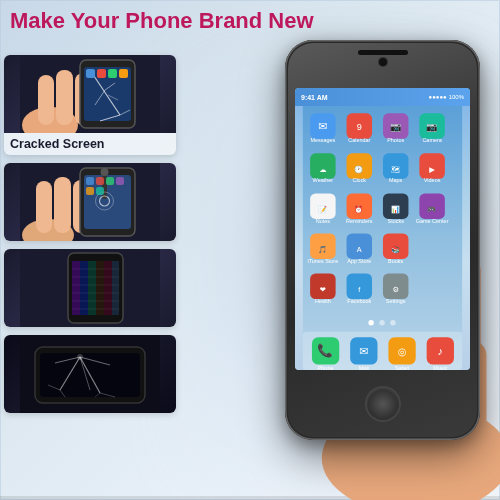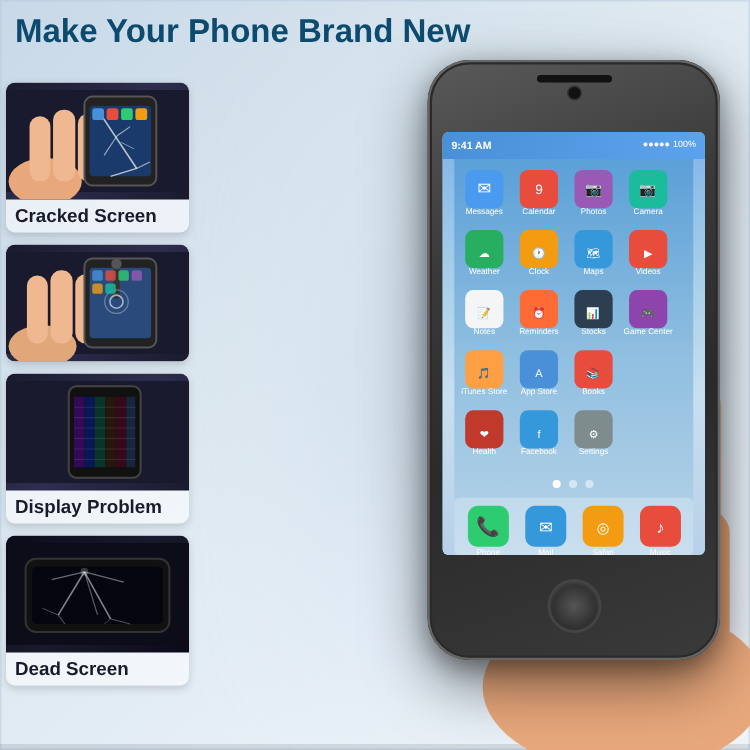--- a/index.html
+++ b/index.html
@@ -33,30 +33,30 @@
       position: absolute;
       top: 8px;
       left: 10px;
       right: 10px;
       z-index: 10;
     }
 
     .header-title {
       font-size: 22px;
       font-weight: bold;
-      color: #0c4a6e;
+      color: #be185d;
       line-height: 1.2;
     }
 
     
     .left-col {
       position: absolute;
       top: 55px;
       left: 4px;
-      width: 122px;
+      width: 172px;
       display: flex;
       flex-direction: column;
       gap: 8px;
       z-index: 10;
     }
 
     .thumb-card {
       background: rgba(255,255,255,0.55);
       border-radius: 6px;
       overflow: hidden;
@@ -324,21 +324,20 @@
         <rect x="92" y="12" width="7" height="54" fill="#1a2a3c" opacity="0.9"></rect>
 
         <line x1="52" y1="20" x2="99" y2="20" stroke="rgba(255,255,255,0.1)" stroke-width="0.8"></line>
         <line x1="52" y1="28" x2="99" y2="28" stroke="rgba(255,255,255,0.1)" stroke-width="0.8"></line>
         <line x1="52" y1="36" x2="99" y2="36" stroke="rgba(255,255,255,0.1)" stroke-width="0.8"></line>
         <line x1="52" y1="44" x2="99" y2="44" stroke="rgba(255,255,255,0.1)" stroke-width="0.8"></line>
         <line x1="52" y1="52" x2="99" y2="52" stroke="rgba(255,255,255,0.1)" stroke-width="0.8"></line>
         <line x1="52" y1="60" x2="99" y2="60" stroke="rgba(255,255,255,0.1)" stroke-width="0.8"></line>
       </svg>
     </div>
-    <div class="thumb-label">Display Problem</div>
   </div>
 
   <div class="thumb-card">
     <div class="thumb-img thumb-dead">
       <svg width="140" height="78" viewBox="0 0 140 78">
         <rect width="140" height="78" fill="#0d0d1a"></rect>
 
         <rect x="15" y="12" width="110" height="56" rx="8" fill="#111" stroke="#333" stroke-width="1.5"></rect>
         <rect x="20" y="18" width="100" height="44" rx="4" fill="#050510"></rect>
 
@@ -348,21 +347,20 @@
         <line x1="60" y1="22" x2="35" y2="28" stroke="rgba(255,255,255,0.4)" stroke-width="1"></line>
         <line x1="60" y1="22" x2="70" y2="55" stroke="rgba(255,255,255,0.35)" stroke-width="0.9"></line>
         <line x1="40" y1="55" x2="28" y2="50" stroke="rgba(255,255,255,0.3)" stroke-width="0.8"></line>
         <line x1="40" y1="55" x2="45" y2="62" stroke="rgba(255,255,255,0.3)" stroke-width="0.8"></line>
         <line x1="80" y1="58" x2="95" y2="62" stroke="rgba(255,255,255,0.3)" stroke-width="0.8"></line>
         <line x1="80" y1="58" x2="75" y2="62" stroke="rgba(255,255,255,0.25)" stroke-width="0.7"></line>
 
         <circle cx="60" cy="22" r="3" fill="rgba(255,255,255,0.2)"></circle>
       </svg>
     </div>
-    <div class="thumb-label">Dead Screen</div>
   </div>
 </div>
 
 <div class="main-phone-area">
 
   <svg class="hand" viewBox="0 0 340 460">
 
     <ellipse cx="240" cy="430" rx="100" ry="60" fill="#e8a87c"></ellipse>
 
     <rect x="155" y="200" width="38" height="130" rx="19" fill="#f0b890"></rect>

